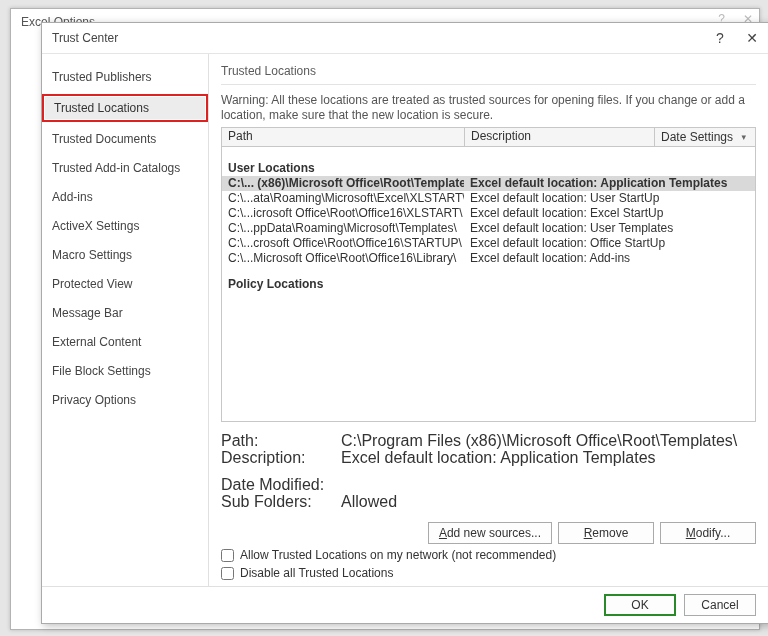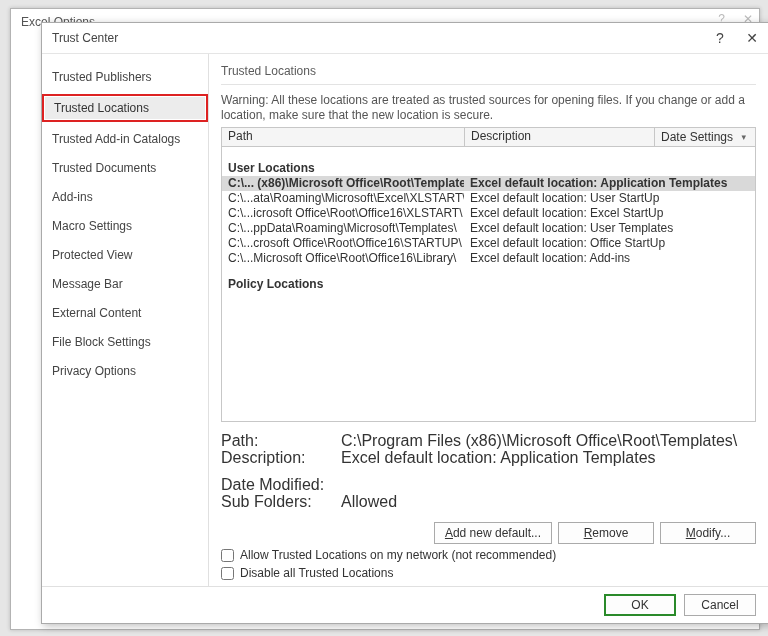--- a/index.html
+++ b/index.html
@@ -213,23 +213,24 @@
   <div class="title-bar">
     <div class="title-text">Trust Center</div>
     <div class="title-btn">?</div>
     <div class="title-btn">✕</div>
   </div>
 
   <div class="body">
     <div class="sidebar">
       <div class="side-item">Trusted Publishers</div>
       <div class="side-item highlight-box">Trusted Locations</div>
+      <div class="side-item">Trusted Documents</div>
       <div class="side-item">Trusted Add-in Catalogs</div>
-      <div class="side-item">Trusted Documents</div>
       <div class="side-item">Add-ins</div>
+      <div class="side-item">ActiveX Settings</div>
       <div class="side-item">Macro Settings</div>
       <div class="side-item">Protected View</div>
       <div class="side-item">Message Bar</div>
       <div class="side-item">External Content</div>
       <div class="side-item">File Block Settings</div>
       <div class="side-item">Privacy Options</div>
     </div>
 
     <div class="main">
       <div class="panel-title">Trusted Locations</div>
@@ -291,21 +292,21 @@
           <div class="lbl"><span>Date Modified:</span></div>
           <div></div>
         </div>
         <div class="drow">
           <div class="lbl"><span>Sub Folders:</span></div>
           <div>Allowed</div>
         </div>
       </div>
 
       <div class="btn-row">
-        <div class="btn"><span class="u">A</span><span>dd new default...</span></div>
+        <div class="btn"><span class="u">A</span><span>dd new sources...</span></div>
         <div class="btn"><span class="u">R</span>emove</div>
         <div class="btn"><span class="u">M</span>odify...</div>
       </div>
 
       <div class="check-row">
         <input type="checkbox" style="">
         <span>Allow Trusted Locations on my network (not recommended)</span>
       </div>
       <div class="check-row" style="margin-bottom:6px">
         <input type="checkbox" style="">

